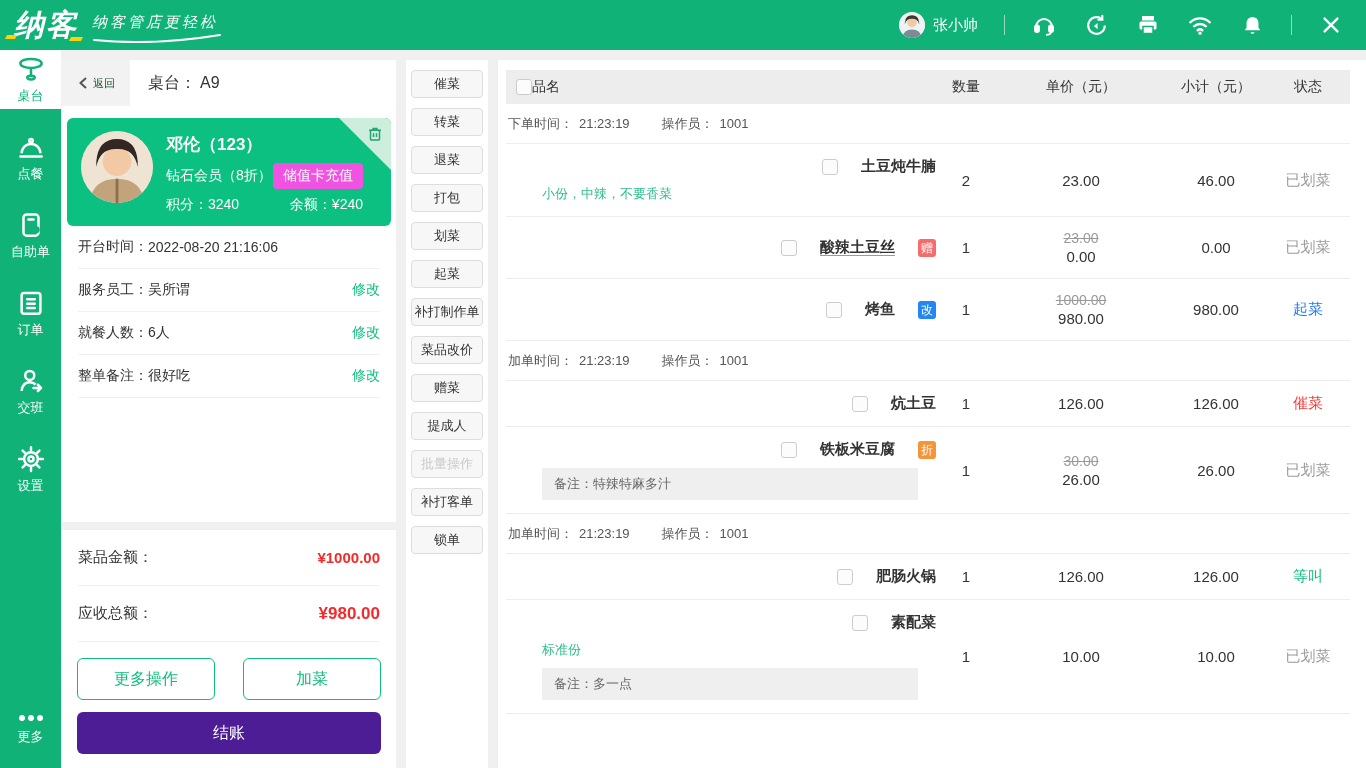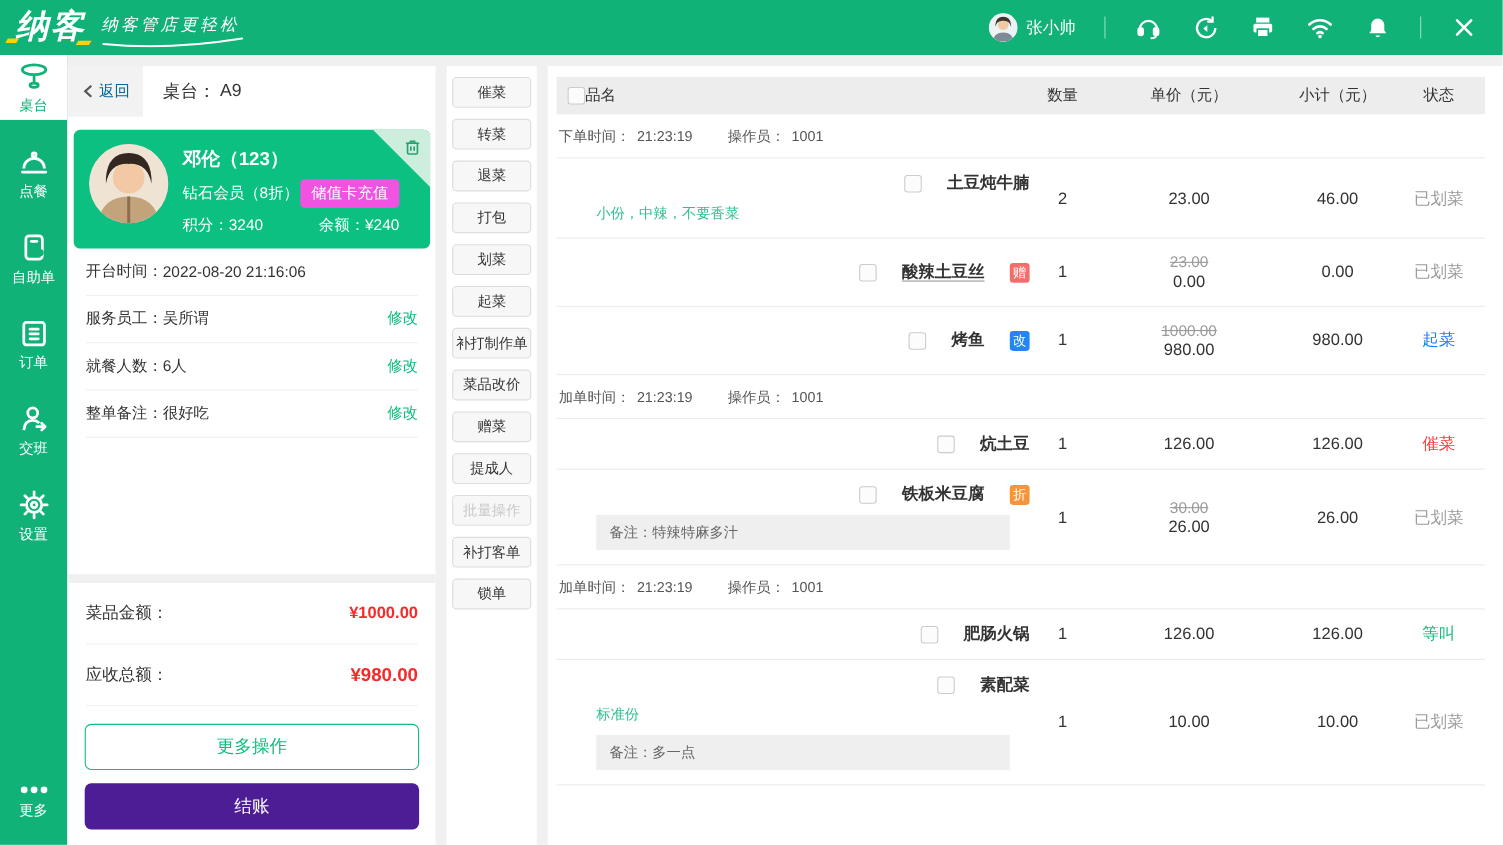--- a/index.html
+++ b/index.html
@@ -31,21 +31,21 @@
   .side-more { margin-top:auto; margin-bottom:10px; }
 
   
   .main { position:absolute; top:60px; left:62px; right:0; bottom:0; display:flex; gap:10px; }
   .panel-left { width:334px; background:#fff; display:flex; flex-direction:column; }
   .panel-actions { width:82px; background:#fff; display:flex; flex-direction:column; align-items:center; padding-top:10px; gap:10px; }
   .panel-table { flex:1; background:#fff; overflow:hidden; }
 
   
   .pl-header { height:46px; display:flex; align-items:stretch; }
-  .back-btn { width:68px; background:#f2f2f2; border:none; cursor:pointer; display:flex; align-items:center; justify-content:center; gap:4px; font-size:14px; color:#0369a1; font-family:inherit; }
+  .back-btn { width:68px; background:#f2f2f2; border:none; cursor:pointer; display:flex; align-items:center; justify-content:center; gap:4px; font-size:11px; color:#14532d; font-family:inherit; }
   .pl-title { display:flex; align-items:center; padding-left:18px; font-size:16px; color:#333; gap:4px; }
 
   .member-card { position:relative; margin:12px 5px 0; background:#0bc080; border-radius:6px; padding:13px 14px; color:#fff; overflow:hidden; height:108px; }
   .corner-fold { position:absolute; top:0; right:0; width:0; height:0; border-top:52px solid #cdeedd; border-left:52px solid transparent; }
   .corner-trash { position:absolute; top:7px; right:7px; cursor:pointer; }
   .mc-flex { display:flex; gap:13px; }
   .avatar-lg { width:72px; height:72px; border-radius:50%; overflow:hidden; flex:none; background:#e8d9c8; }
   .mc-info { flex:1; display:flex; flex-direction:column; gap:7px; padding-top:2px; }
   .mc-name { font-size:17px; font-weight:bold; }
   .mc-row { display:flex; align-items:center; justify-content:space-between; padding-right:14px; font-size:14px; }
@@ -314,20 +314,21 @@
       </div>
       <div class="total-row big">
         <span>应收总额：</span>
         <span class="t-val">¥980.00</span>
       </div>
     </div>
 
     <div class="pl-buttons">
       <div class="btn-row">
         <button class="btn-outline">更多操作</button>
+        <button class="btn-outline">加菜</button>
       </div>
       <button class="btn-solid">结账</button>
     </div>
   </section>
 
   <section class="panel-actions">
     <button class="act-btn">催菜</button>
     <button class="act-btn">转菜</button>
     <button class="act-btn">退菜</button>
     <button class="act-btn">打包</button>

